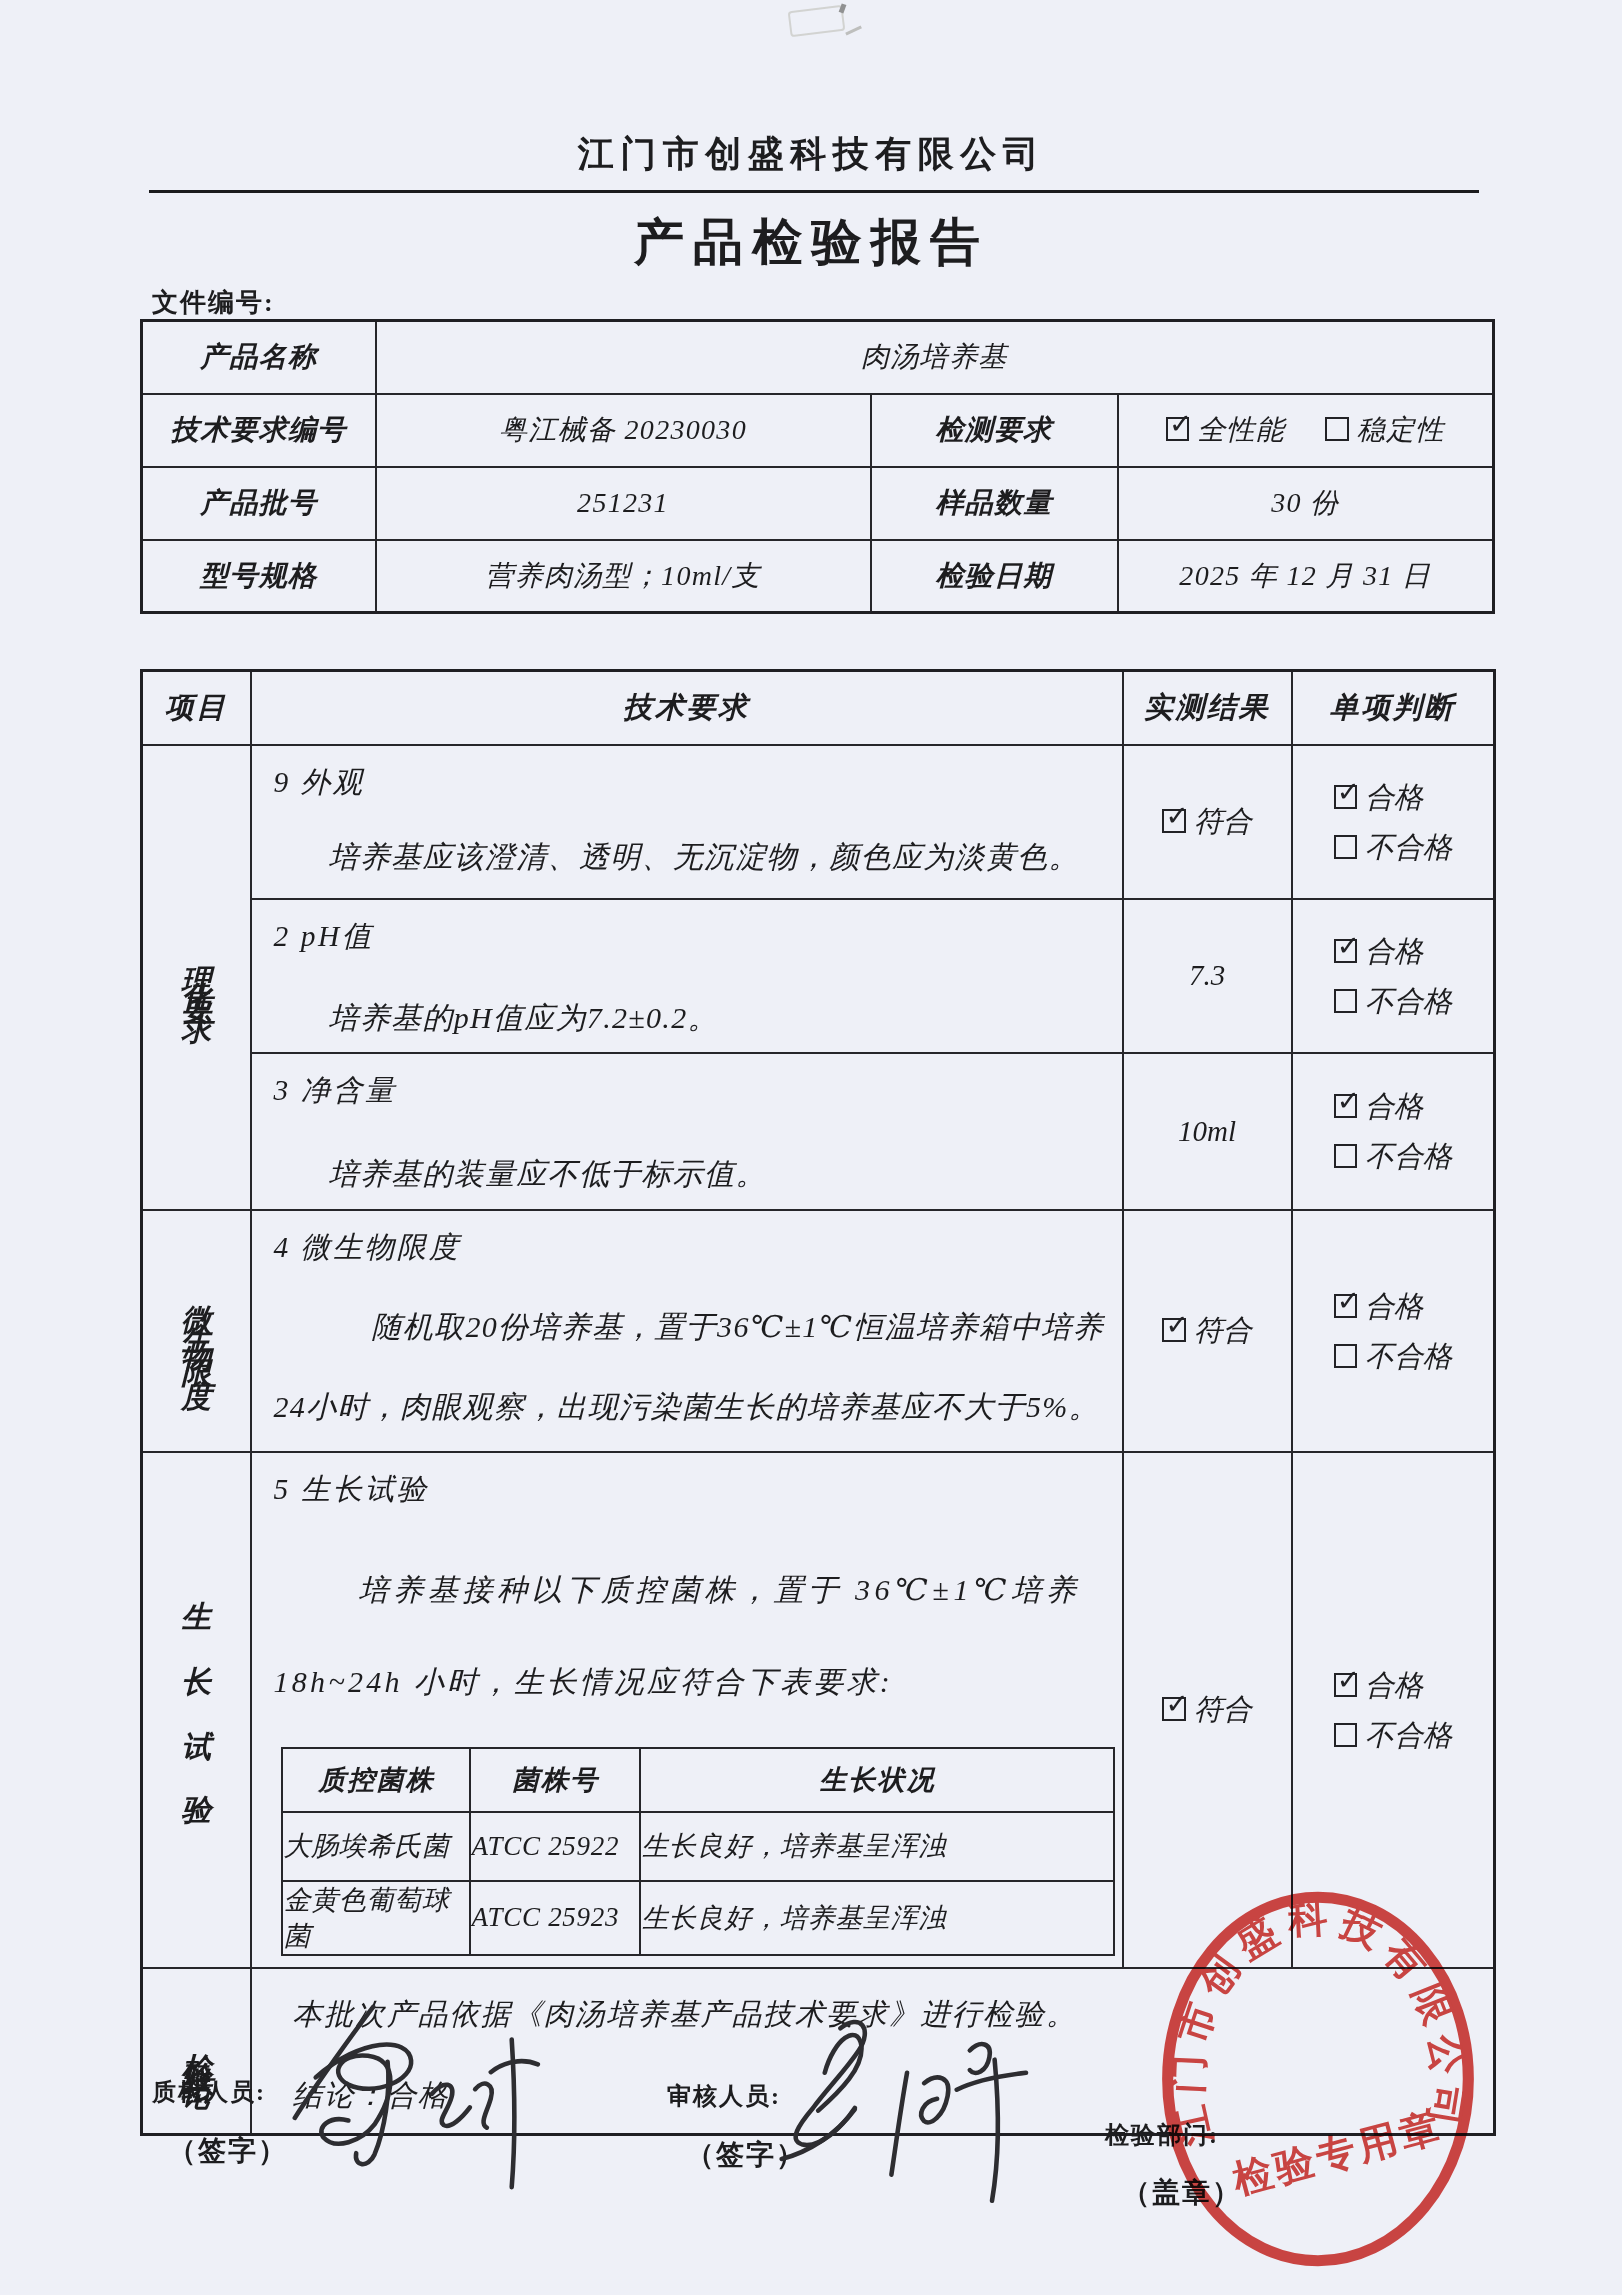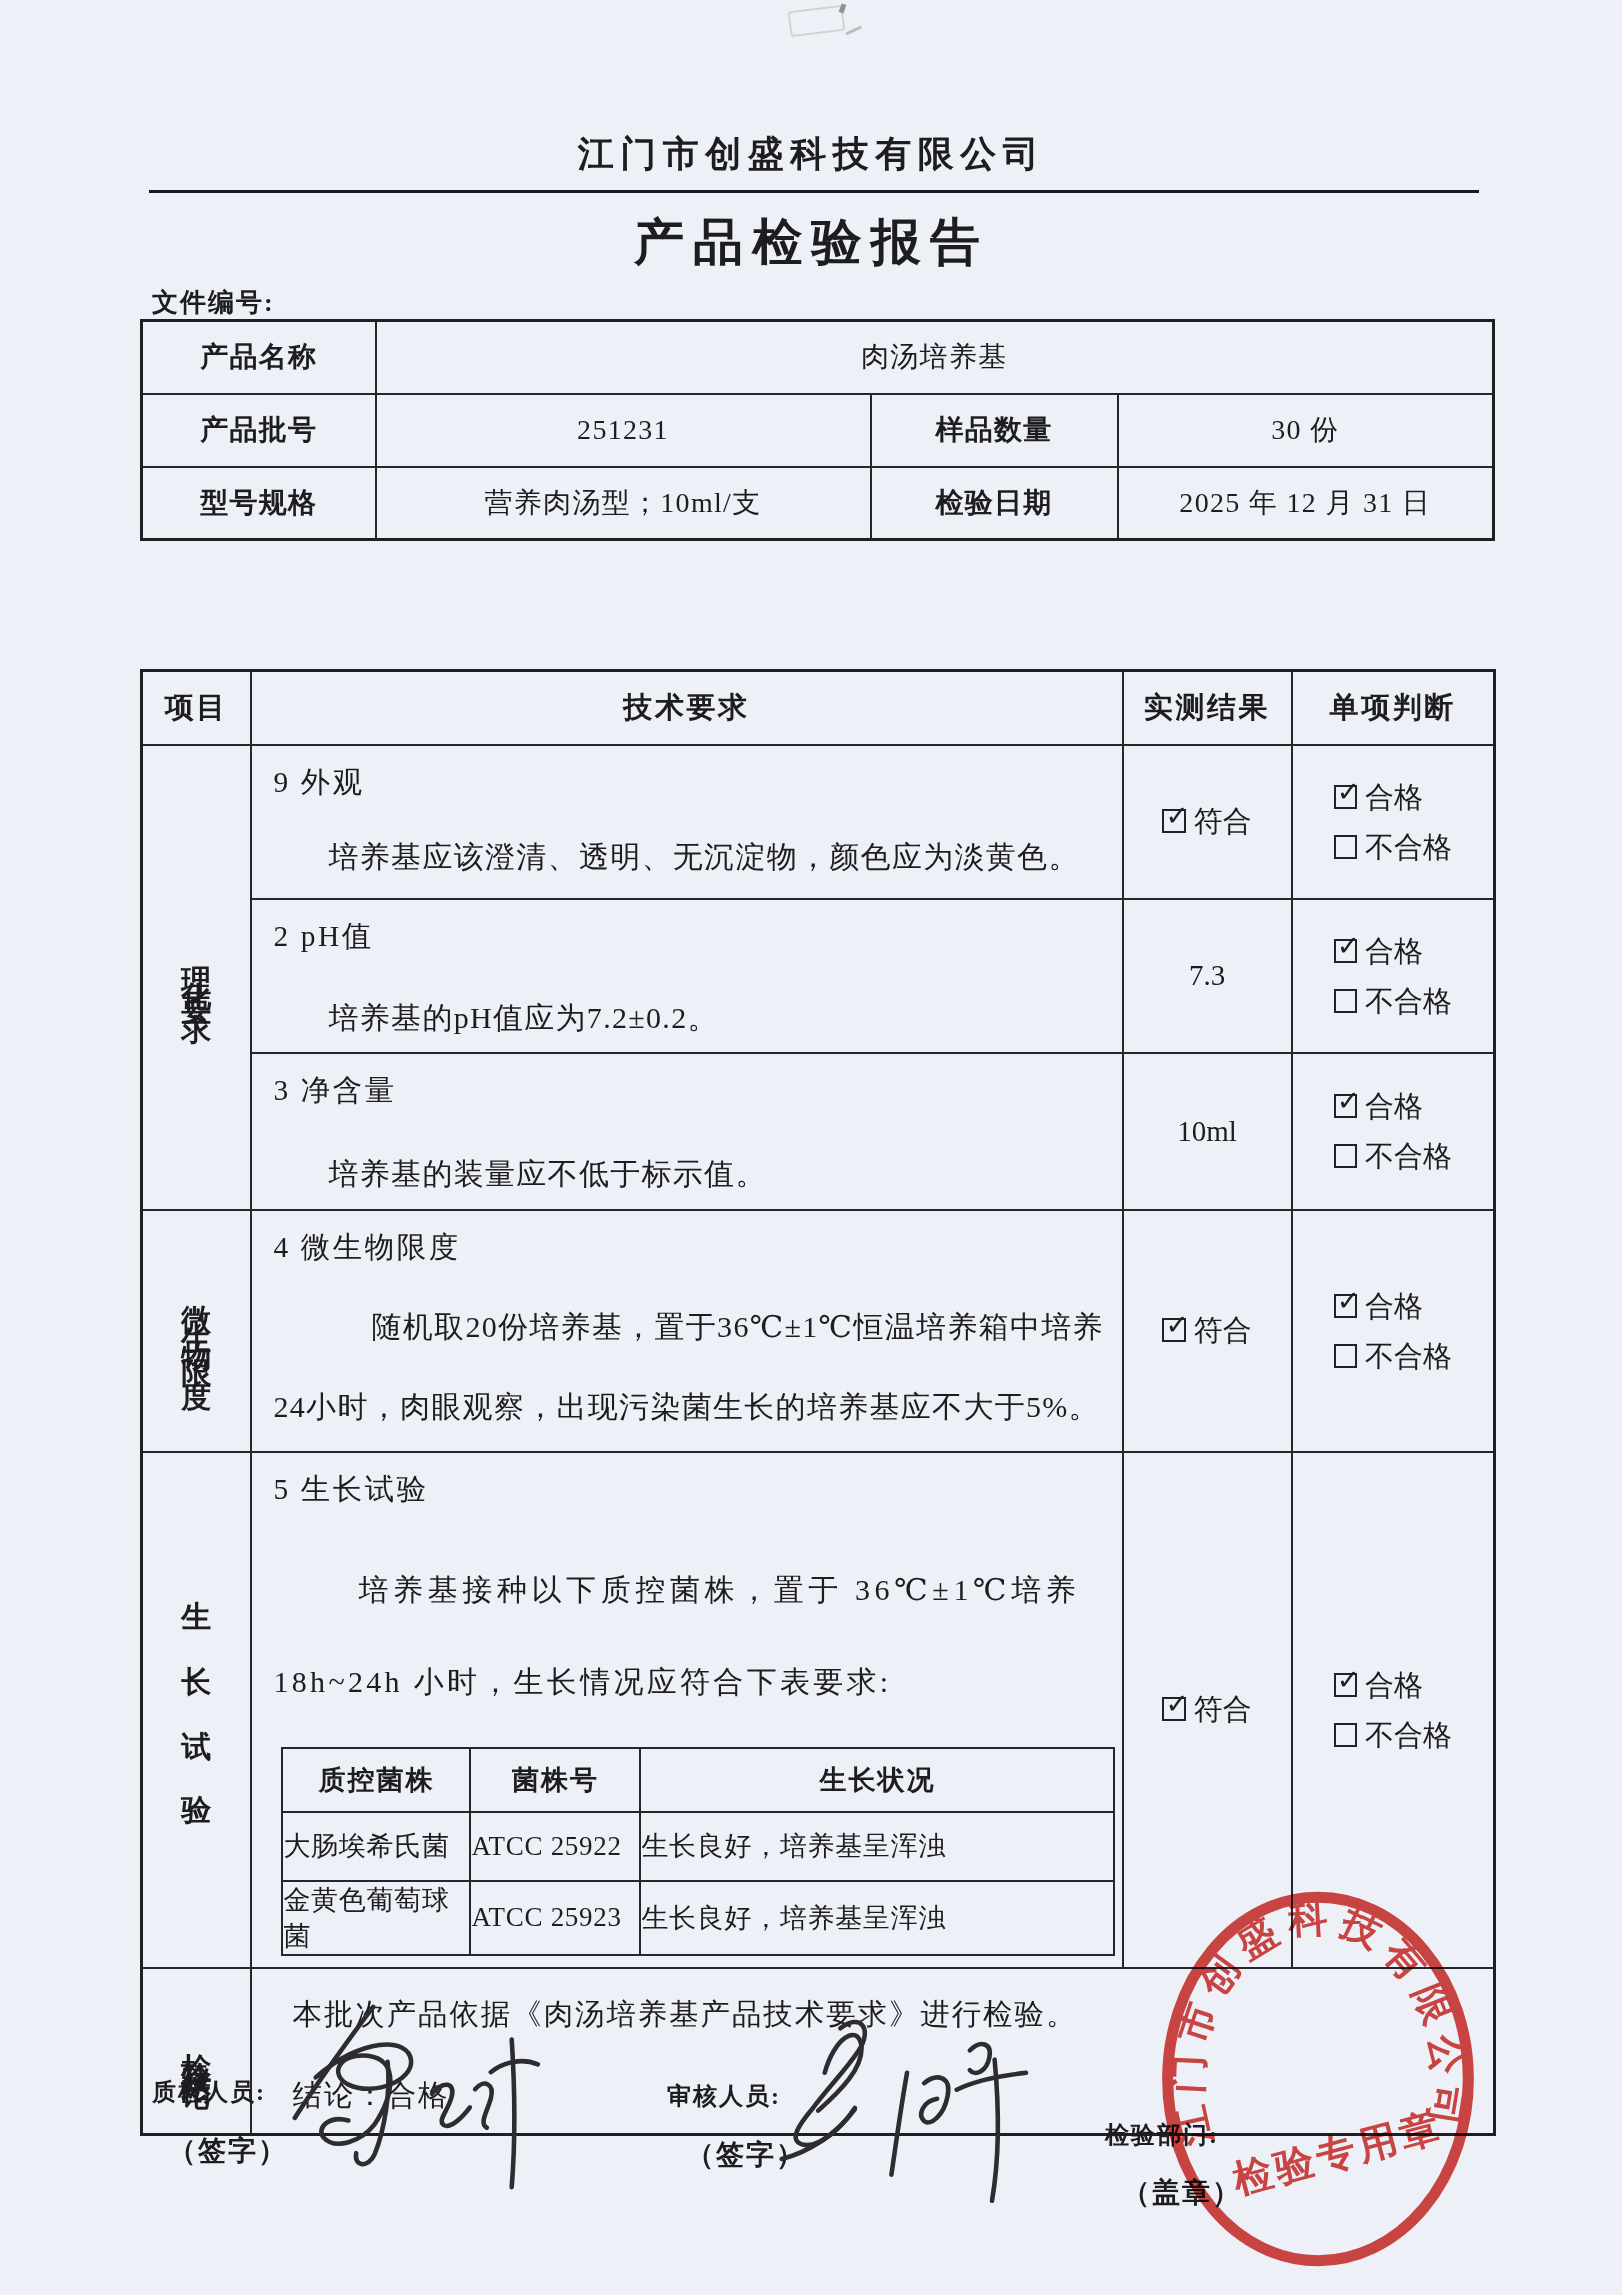--- a/index.html
+++ b/index.html
@@ -17,21 +17,21 @@
 
   
   .staple { position:absolute; left:782px; top:2.6px; width:79px; height:42px; opacity:.5; }
   .staple i { position:absolute; display:block; background:#9a9a90; }
   .staple i.a { left:6.5px; top:5.2px; width:55px; height:26px; background:transparent; border:2px solid #b7b7ad; transform:rotate(-7deg); border-radius:3.9px; }
   .staple i.b { left:58px; top:1.3px; width:5.2px; height:9.2px; background:#35352f; transform:rotate(20deg); }
   .staple i.c { left:63px; top:26px; width:17px; height:2.6px; background:#8f8f85; transform:rotate(-25deg); }
 
   
   table { border-collapse:collapse; table-layout:fixed; background:transparent; }
-  td,th { border:2px solid #26262a; vertical-align:middle; }
+  td,th { border:2px solid #26262a; vertical-align:middle;font-style:italic; }
   .tbl { position:absolute; left:140px; width:1352px; border:3.3px solid #1f1f23; }
 
   .tbl-info { top:319px; }
   .tbl-info td { height:73px; font-size:28px; text-align:center; letter-spacing:1.3px; }
   .tbl-info td.lbl { font-weight:700; }
 
   .tbl-insp { top:669px; }
   .tbl-insp th { height:74px; font-size:29px; font-weight:700; letter-spacing:2.6px; }
   .tbl-insp td { font-size:29px; }
   tr.r1 > .req, tr.r1 > .res, tr.r1 > .jdg { height:154px; }
@@ -110,20 +110,30 @@
     <colgroup>
         <col style="width:234px">
         <col style="width:495px">
         <col style="width:247px">
         <col style="width:376px">
       </colgroup>
     <tbody>
         <tr>
       <td class="lbl">产品名称</td>
       <td colspan="3">肉汤培养基</td>
+    </tr>
+    <tr>
+      <td class="lbl">技术要求编号</td>
+      <td>粤江械备 20230030</td>
+      <td class="lbl">检测要求</td>
+      <td>
+        <span class="cb"><span class="tick">✓</span></span><span>全性能</span>
+        <span style="display:inline-block;width:23.6px"></span>
+        <span class="cb"></span><span>稳定性</span>
+      </td>
     </tr>
     <tr>
       <td class="lbl">产品批号</td>
       <td>251231</td>
       <td class="lbl">样品数量</td>
       <td>30 份</td>
     </tr>
     <tr>
       <td class="lbl">型号规格</td>
       <td>营养肉汤型；10ml/支</td>

